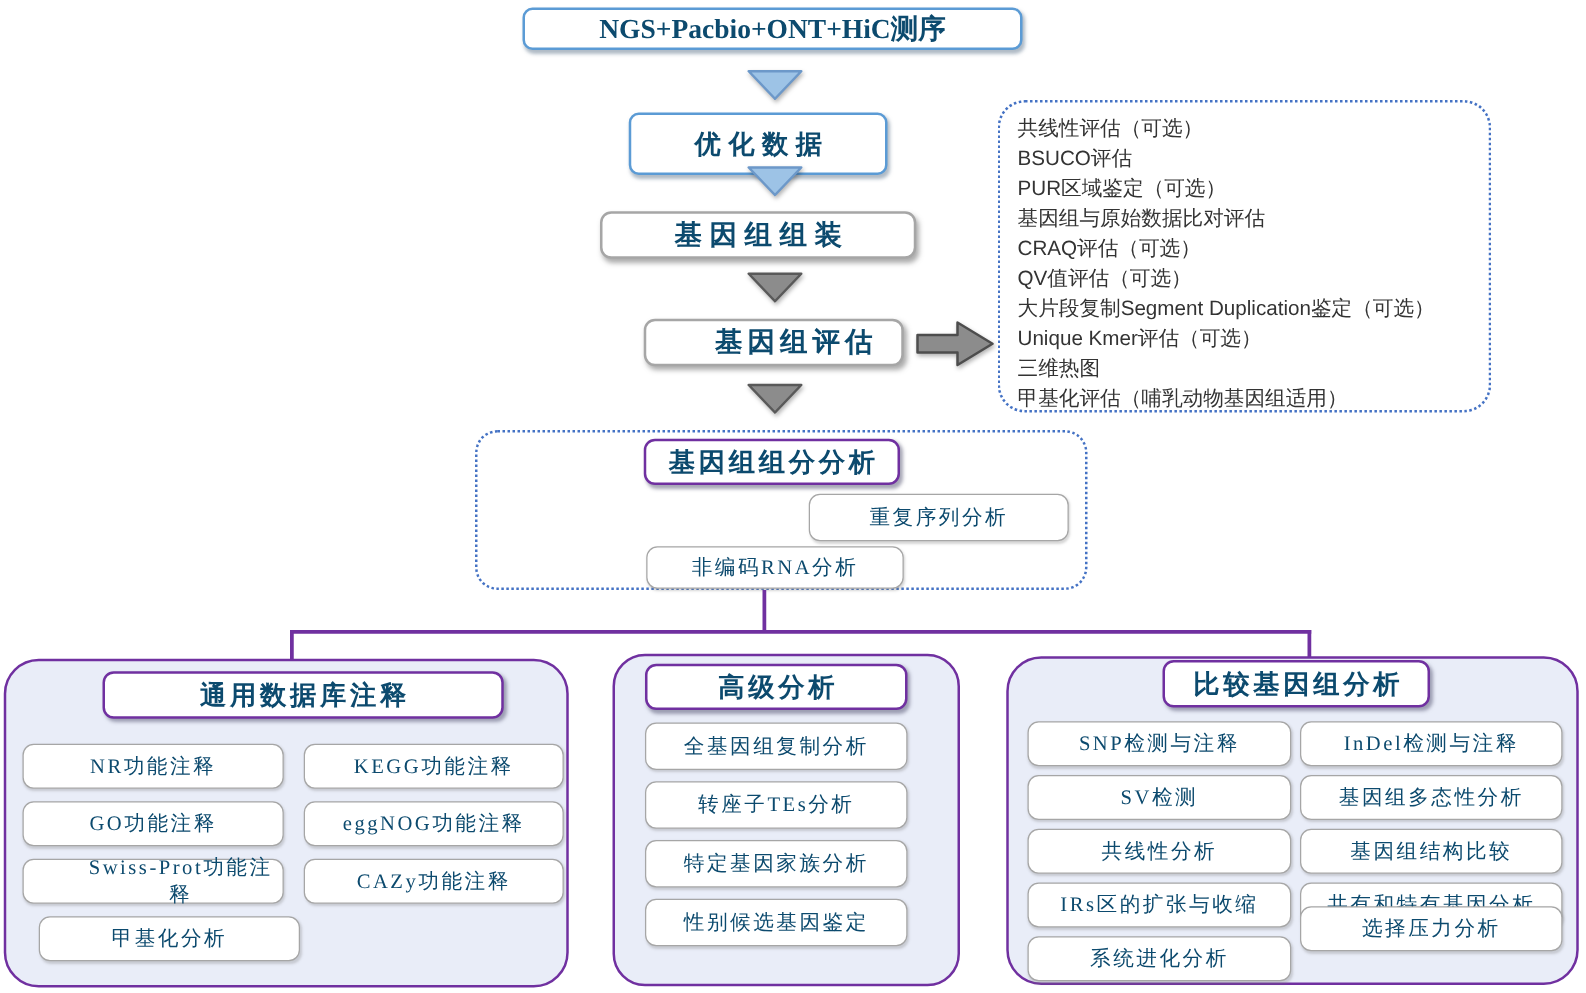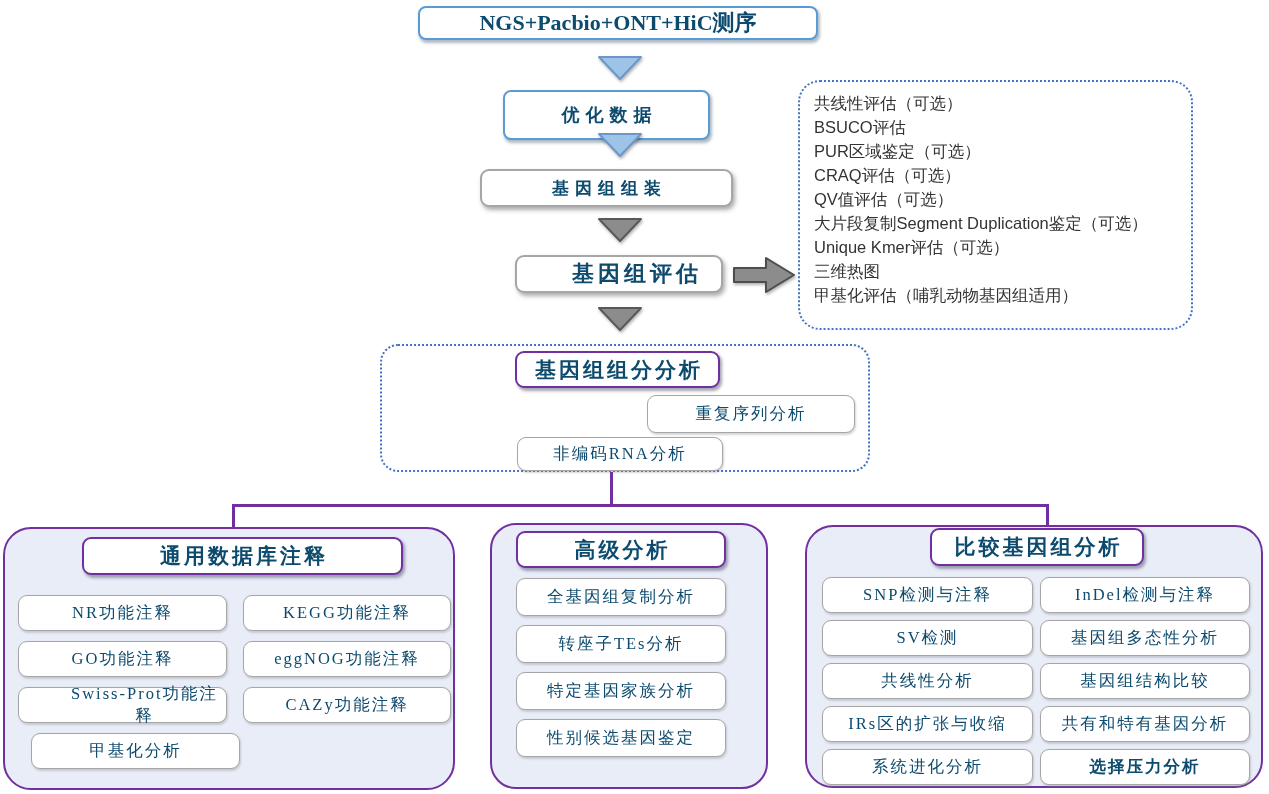--- a/index.html
+++ b/index.html
@@ -65,42 +65,43 @@
 <body>
 
 <div id="canvas">
 
   <div class="cbox blue-box" style="left:418px;top:6px;width:400px;height:34px;font-size:22px;">NGS+Pacbio+ONT+HiC测序</div>
 
   <svg class="arrow-svg" style="left:597px;top:55px;" width="46" height="26" viewBox="0 0 46 26">
     <polygon points="2,2 44,2 23,24" style="fill:var(--blue-arrow-fill);stroke:var(--blue-arrow-stroke);" stroke-width="2" stroke-linejoin="round"></polygon>
   </svg>
 
-  <div class="cbox blue-box ls6" style="left:503px;top:90px;width:207px;height:50px;font-size:18px;">优化数据</div>
+  <div class="cbox blue-box ls6" style="left:503px;top:90px;width:207px;height:50px;font-size:21px;">优化数据</div>
 
   <svg class="arrow-svg" style="left:597px;top:132px;" width="46" height="26" viewBox="0 0 46 26">
     <polygon points="2,2 44,2 23,24" style="fill:var(--blue-arrow-fill);stroke:var(--blue-arrow-stroke);" stroke-width="2" stroke-linejoin="round"></polygon>
   </svg>
 
-  <div class="cbox gray-box ls6" style="left:480px;top:169px;width:253px;height:38px;font-size:17px;">基因组组装</div>
+  <div class="cbox gray-box ls6" style="left:480px;top:169px;width:253px;height:38px;font-size:22px;">基因组组装</div>
 
   <svg class="arrow-svg" style="left:597px;top:217px;" width="46" height="26" viewBox="0 0 46 26">
     <polygon points="2,2 44,2 23,24" style="fill:var(--gray-arrow-fill);stroke:var(--gray-arrow-stroke);" stroke-width="2" stroke-linejoin="round"></polygon>
   </svg>
 
   <div class="cbox gray-box ls4" style="left:515px;top:255px;width:208px;height:38px;font-size:22px;">基因组评估</div>
 
   <svg class="arrow-svg" style="left:731px;top:254px;" width="66" height="42" viewBox="0 0 66 42">
     <polygon points="3,14 35,14 35,4 63,21 35,38 35,28 3,28" style="fill:var(--gray-arrow-fill);stroke:#4D4D4D;" stroke-width="2" stroke-linejoin="round"></polygon>
   </svg>
 
   <div class="dotted-box" style="left:798px;top:80px;width:395px;height:250px;border-radius:22px;padding:9px 14px;">
     <div class="eval-line">共线性评估（可选）</div>
     <div class="eval-line">BSUCO评估</div>
     <div class="eval-line">PUR区域鉴定（可选）</div>
+    <div class="eval-line">基因组与原始数据比对评估</div>
     <div class="eval-line">CRAQ评估（可选）</div>
     <div class="eval-line">QV值评估（可选）</div>
     <div class="eval-line">大片段复制Segment Duplication鉴定（可选）</div>
     <div class="eval-line">Unique Kmer评估（可选）</div>
     <div class="eval-line">三维热图</div>
     <div class="eval-line">甲基化评估（哺乳动物基因组适用）</div>
   </div>
 
   <svg class="arrow-svg" style="left:597px;top:306px;" width="46" height="26" viewBox="0 0 46 26">
     <polygon points="2,2 44,2 23,24" style="fill:var(--gray-arrow-fill);stroke:var(--gray-arrow-stroke);" stroke-width="2" stroke-linejoin="round"></polygon>
@@ -137,15 +138,15 @@
   <div class="cbox purple-box ls3" style="left:930px;top:528px;width:214px;height:38px;font-size:21px;">比较基因组分析</div>
   <div class="cbox item-box" style="left:822px;top:577px;width:211px;height:36px;">SNP检测与注释</div>
   <div class="cbox item-box" style="left:1040px;top:577px;width:210px;height:36px;">InDel检测与注释</div>
   <div class="cbox item-box" style="left:822px;top:620px;width:211px;height:36px;">SV检测</div>
   <div class="cbox item-box" style="left:1040px;top:620px;width:210px;height:36px;">基因组多态性分析</div>
   <div class="cbox item-box" style="left:822px;top:663px;width:211px;height:36px;">共线性分析</div>
   <div class="cbox item-box" style="left:1040px;top:663px;width:210px;height:36px;">基因组结构比较</div>
   <div class="cbox item-box" style="left:822px;top:706px;width:211px;height:36px;">IRs区的扩张与收缩</div>
   <div class="cbox item-box" style="left:1040px;top:706px;width:210px;height:36px;">共有和特有基因分析</div>
   <div class="cbox item-box" style="left:822px;top:749px;width:211px;height:36px;">系统进化分析</div>
-  <div class="cbox item-box" style="left:1040px;top:749px;width:210px;height:36px;font-weight:bold;">选择压力分析</div>
+  <div class="cbox item-box" style="left:1040px;top:725px;width:210px;height:36px;">选择压力分析</div>
 
 </div>
 
 </body></html>

